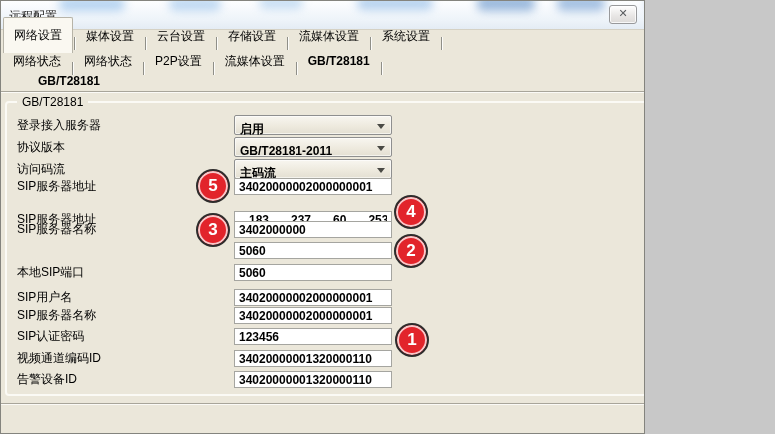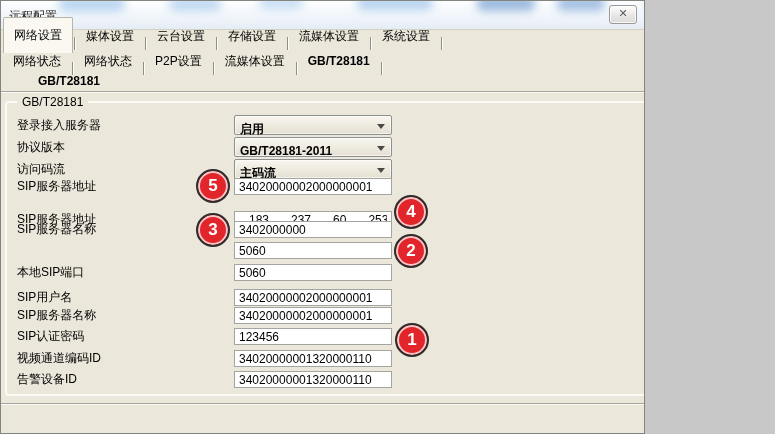--- a/index.html
+++ b/index.html
@@ -52,21 +52,21 @@
   .lbl{position:absolute;left:0;top:0;font-size:12px;line-height:inherit;}
   .combo{position:absolute;left:217px;top:0;width:158px;height:20px;box-sizing:border-box;
     border:1px solid #8E8F8F;border-radius:2px;
     background:linear-gradient(#F8F6F0,#EDE9DD 60%,#E3DFD2);
     font-size:12px;font-weight:bold;padding:3px 18px 0 5px;cursor:default;
     box-shadow:inset 0 0 0 1px rgba(255,255,255,.6);}
   .combo-arrow{position:absolute;right:6px;top:8px;width:0;height:0;
     border-left:4px solid transparent;border-right:4px solid transparent;
     border-top:5px solid #4A4A45;}
   .tinput{position:absolute;left:217px;top:0;width:158px;height:17px;box-sizing:border-box;
-    border:1px solid #A5A5A0;background:#fff;font-size:12px;font-weight:normal;
+    border:1px solid #A5A5A0;background:#fff;font-size:12px;font-weight:bold;
     padding:0 4px;font-family:"Liberation Sans","DejaVu Sans",sans-serif;color:#000;}
   .ipinput{word-spacing:6px;padding-left:14px;}
   .lh20{height:20px;line-height:20px;}
   .lh17{height:17px;line-height:17px;}
   
   .badge{position:absolute;width:34px;height:34px;border-radius:50%;box-sizing:border-box;
     background:#E2242B;border:2px solid #2E2C2C;color:#fff;font-size:17px;font-weight:bold;
     display:flex;align-items:center;justify-content:center;
     box-shadow:inset 0 0 0 2px rgba(255,255,255,.75);}
   .bg5{left:195px;top:168px;}

